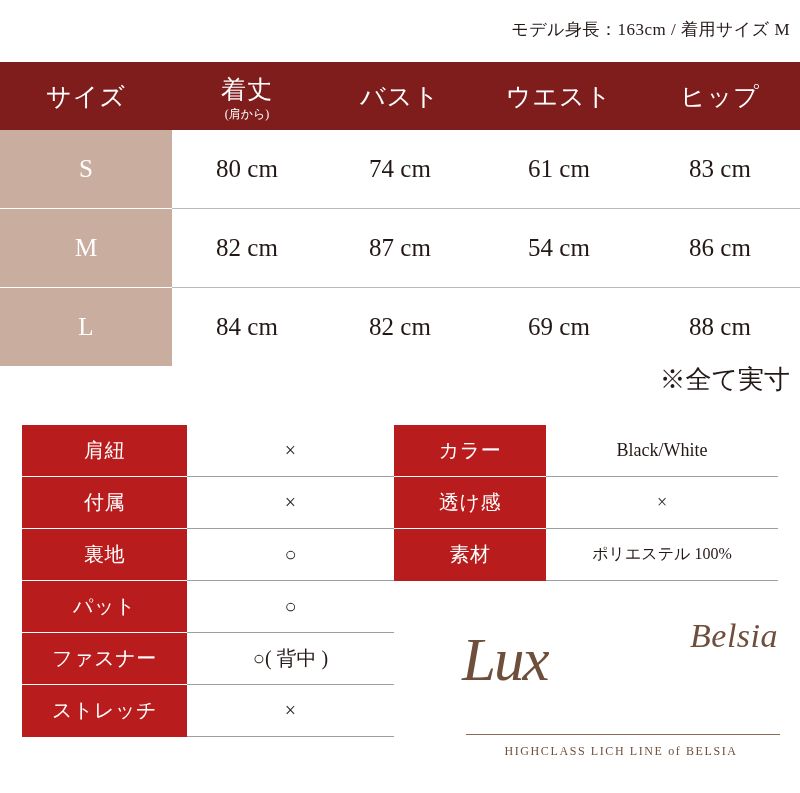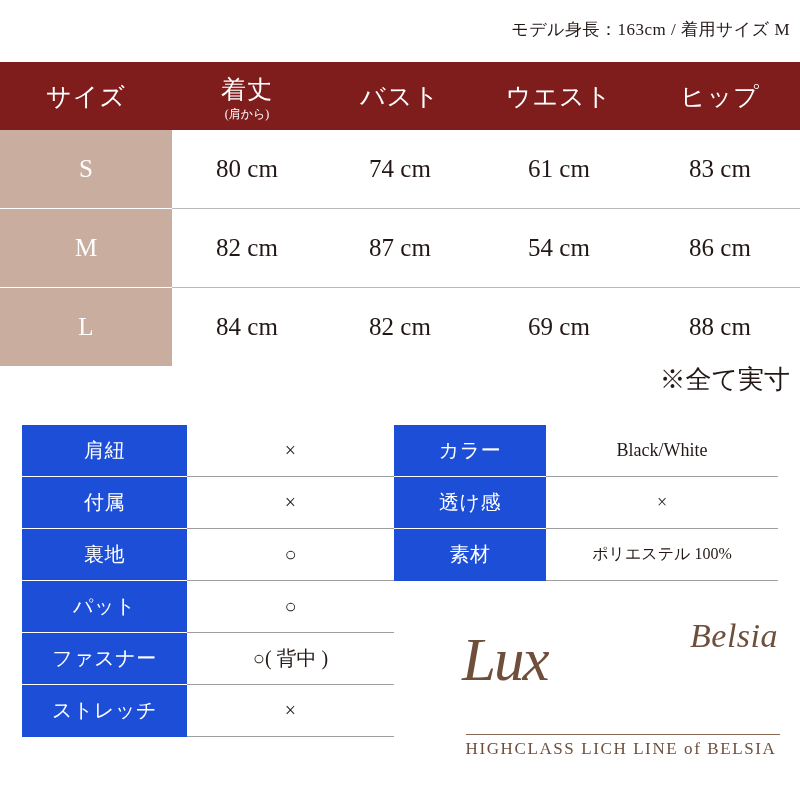--- a/index.html
+++ b/index.html
@@ -111,21 +111,21 @@
     text-align: center;
     vertical-align: middle;
     border-bottom: 1px solid #9e9e9e;
     padding: 0;
   }
   .spec-table tr:last-child td {
     border-bottom: 1px solid #9e9e9e;
     font-family: Liberation Serif, serif;
   }
   .spec-table td.k {
-    background: #1d4ed8;
+    background: #b91c1c;
     color: #ffffff;
     border-bottom: 1px solid #ffffff;
     letter-spacing: 0.5px;
   }
   .spec-table tr:last-child td.k {
     border-bottom: none;
   }
   .spec-left { width: 372px; }
   .spec-left td.k { width: 165px; }
   .spec-left td.v { width: 207px; }
@@ -178,21 +178,21 @@
     right: 6px;
     bottom: 30px;
     height: 1px;
     background: #8a6a55;
   }
   .logo .tagline {
     position: absolute;
     left: 0;
     right: 0;
     bottom: 6px;
-    font-size: 17px;
+    font-size: 12px;
     letter-spacing: 1.6px;
     color: #6f4f3c;
     font-family: "Liberation Serif", "DejaVu Serif", serif;
   }
 </style>
 </head>
 <body>
 
 <div class="page">
 

